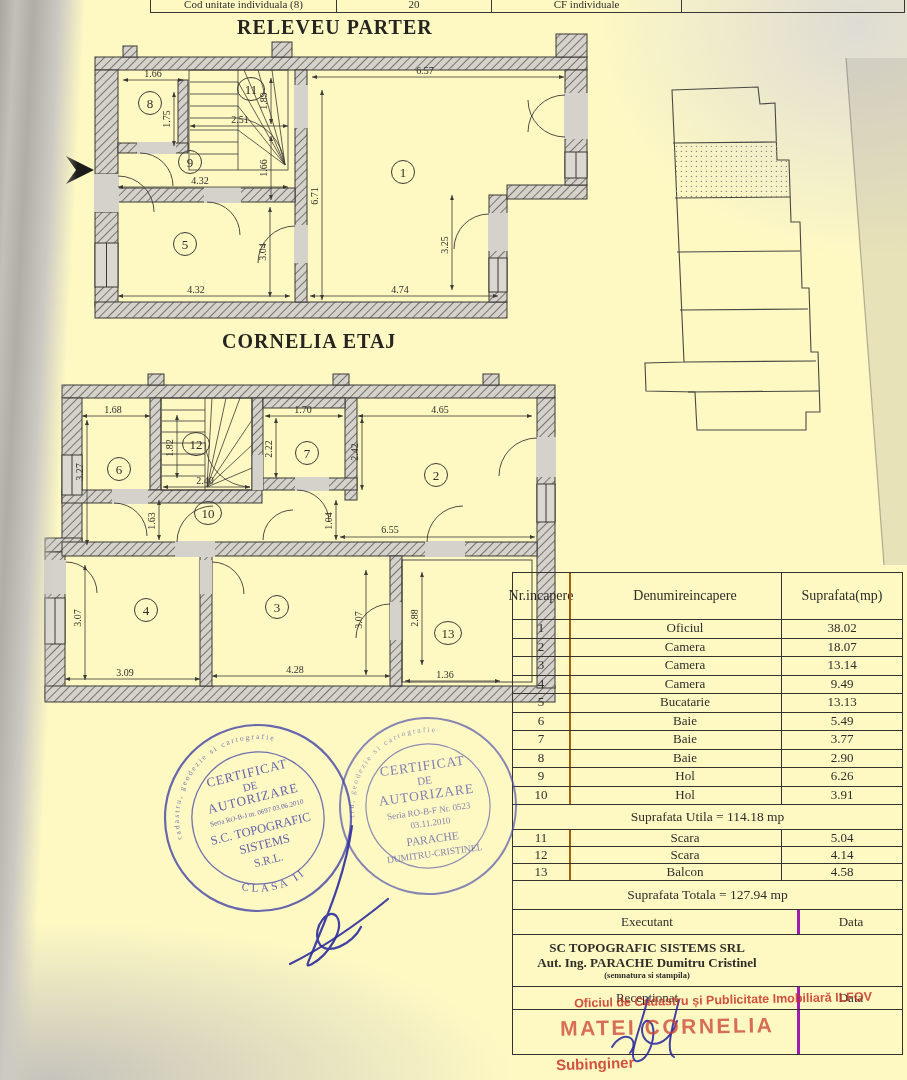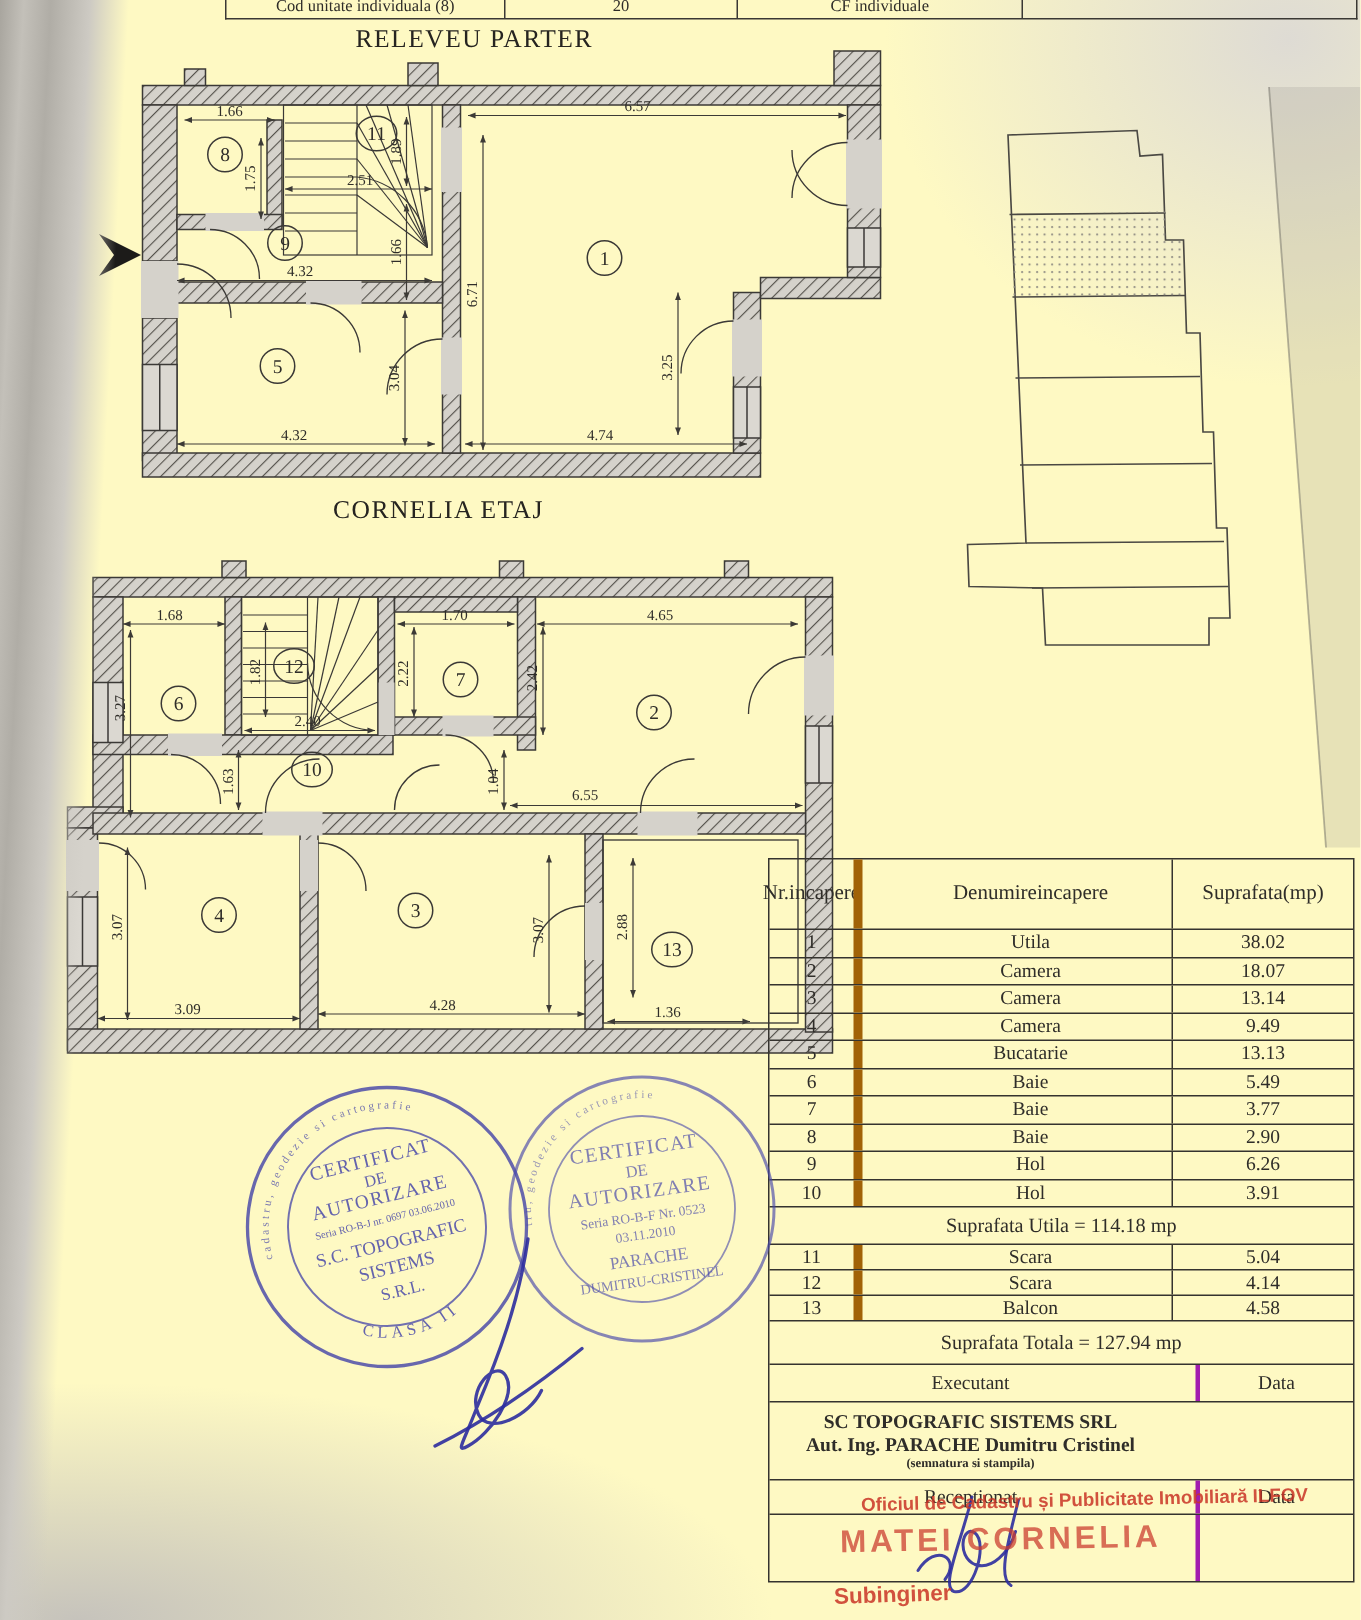--- a/index.html
+++ b/index.html
@@ -6,38 +6,38 @@
   #page{position:relative;width:907px;height:1080px;overflow:hidden;
     background:#fef9c3;
     font-family:"Liberation Serif", serif;color:#2f2d29;}
   #page .shade-left{position:absolute;left:0;top:0;width:86px;height:1080px;z-index:6;pointer-events:none;
     background:linear-gradient(93deg,#a8a59e 0px,#c3c0b9 16px,#b0ada6 34px,#cdcac3 60px,rgba(213,210,203,0) 86px);}
   #page .shade-corner{position:absolute;right:0;top:0;width:320px;height:260px;z-index:0;pointer-events:none;
     background:radial-gradient(ellipse at 85% 10%,#dedbd4 0%,rgba(213,210,203,0) 70%);}
   #page .shade-bottom{position:absolute;left:0;bottom:0;width:520px;height:160px;z-index:0;pointer-events:none;
     background:radial-gradient(ellipse at 10% 100%,#c6c3bc 0%,rgba(213,210,203,0) 70%);}
 
-  .title{position:absolute;z-index:2;font-weight:normal;font-size:17px;letter-spacing:1px;color:#262420;white-space:nowrap;}
+  .title{position:absolute;z-index:2;font-weight:bold;font-size:20px;letter-spacing:1px;color:#262420;white-space:nowrap;}
   #title-parter{left:237px;top:16px;}
   #title-etaj{left:222px;top:330px;}
 
   
   .toprow{position:absolute;z-index:2;left:150px;top:-8px;height:21px;width:755px;display:flex;
     border:1.4px solid #3a3834;border-top:none;box-sizing:border-box;font-size:11px;overflow:hidden;}
   .toprow .tc{display:flex;align-items:flex-end;justify-content:center;box-sizing:border-box;padding-bottom:2px;}
   .toprow .tc+.tc{border-left:1px solid #3a3834;}
 
   
   .tbl{position:absolute;z-index:2;left:512px;top:572px;width:391px;box-sizing:border-box;
     border:1.8px solid #35332f;font-size:13px;}
   .row{display:flex;box-sizing:border-box;border-top:1px solid #35332f;align-items:stretch;}
   .row:first-child{border-top:none;}
   .c{display:flex;flex-direction:row;align-items:center;justify-content:center;box-sizing:border-box;text-align:center;line-height:1.12;}
   .c1{width:56px;}
-  .c2{width:212px;border-left:6px solid #a16207;padding-left:18px;}
+  .c2{width:212px;border-left:2px solid #a16207;padding-left:18px;}
   .c3{flex:1;border-left:1px solid #35332f;}
   .head{height:46px;font-size:14px;}
   .r{height:18.5px;}
   .merge{height:25px;display:flex;align-items:center;justify-content:center;font-size:13.5px;}
   .ann{height:17px;}
   .tot{height:29px;font-size:13.5px;}
   .two .cL{width:268px;display:flex;flex-direction:column;align-items:center;justify-content:center;box-sizing:border-box;text-align:right;line-height:1.15;}
   .two .cR{flex:1;border-left:3px solid #a21caf;display:flex;align-items:center;justify-content:center;box-sizing:border-box;margin-left:16px;}
   .lbl{height:25px;}
   .exec{height:52px;font-size:13px;font-weight:bold;}
@@ -363,21 +363,21 @@
           <span>Denumire</span>
           <span>incapere</span>
         </div>
       <div class="c c3">
           <span>Suprafata</span>
           <span>(mp)</span>
         </div>
     </div>
     <div class="row r">
         <div class="c c1">1</div>
-        <div class="c c2">Utila</div>
+        <div class="c c2">Oficiul</div>
         <div class="c c3">38.02</div>
       </div>
     <div class="row r">
         <div class="c c1">2</div>
         <div class="c c2">Camera</div>
         <div class="c c3">18.07</div>
       </div>
     <div class="row r">
         <div class="c c1">3</div>
         <div class="c c2">Camera</div>

